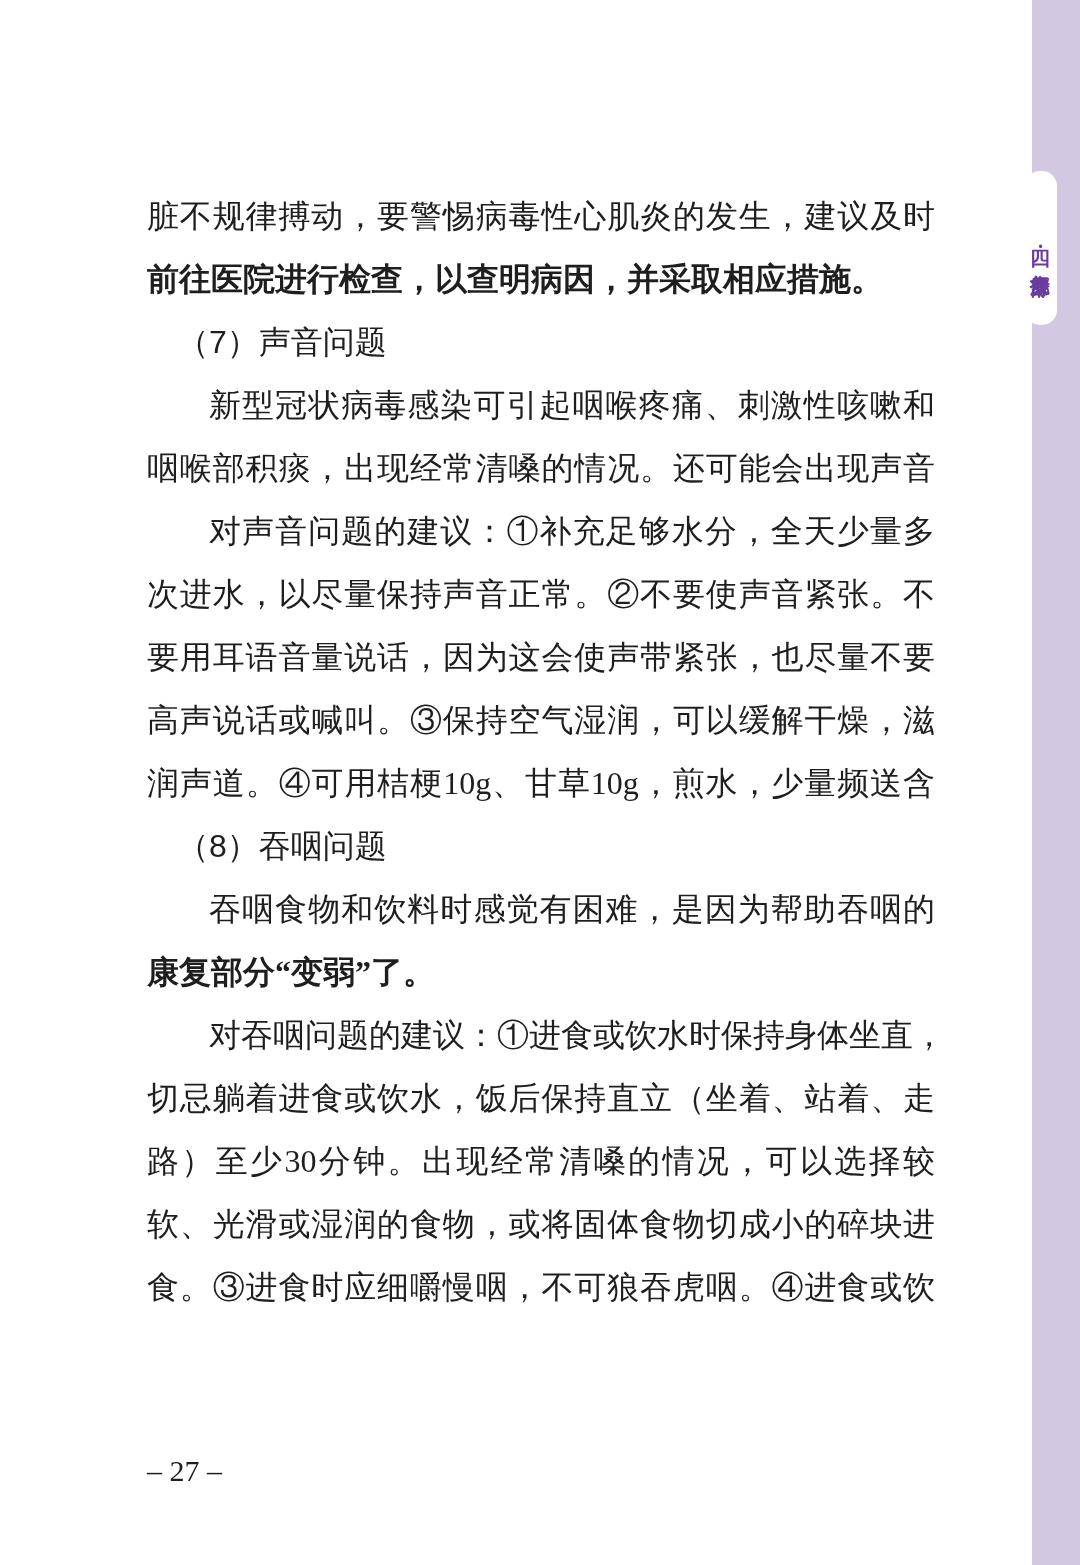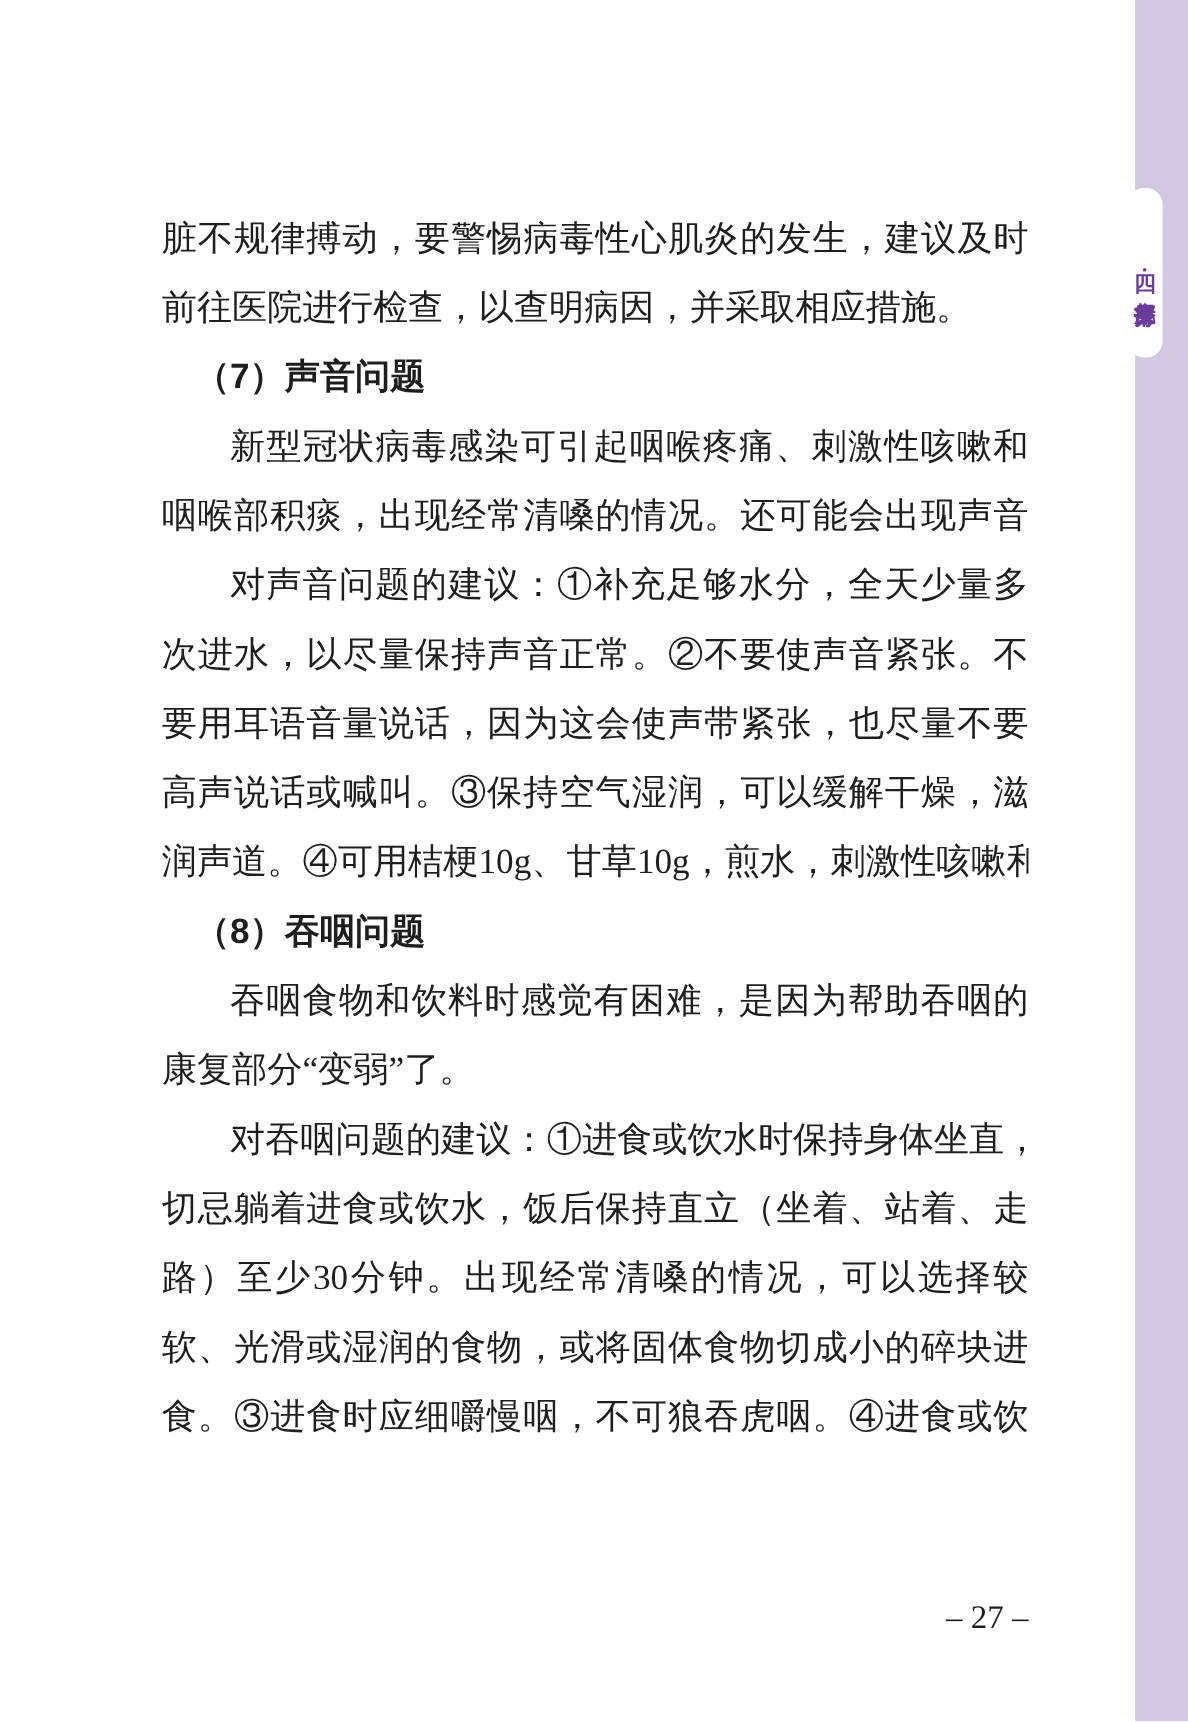--- a/index.html
+++ b/index.html
@@ -61,38 +61,39 @@
     color: var(--text-color, #1e1e1e);
     text-align: justify;
     text-align-last: justify;
     text-justify: inter-character;
     white-space: nowrap;
     overflow: hidden;
   }
   .line.end {
     text-align: left;
     text-align-last: left;
+    font-weight: bold;
   }
   .line.indent { text-indent: 62px; }
   .line.heading {
     font-family: "Liberation Sans", "DejaVu Sans", sans-serif;
-    font-weight: bold;
+    font-weight: normal;
     text-align: left;
     text-align-last: left;
     text-indent: 30px;
   }
 
   .page-number {
     position: absolute;
     left: 147px;
     top: 1446px;
     width: 788px;
     height: 50px;
     line-height: 50px;
-    text-align: right;
+    text-align: left;
     font-size: 30px;
     color: var(--text-color, #1e1e1e);
   }
 </style>
 </head>
 <body>
 
 <div class="page">
 
   <div class="sidebar-strip"></div>
@@ -104,21 +105,21 @@
   <div class="content" id="content">
       <div class="line">脏不规律搏动，要警惕病毒性心肌炎的发生，建议及时</div>
       <div class="line end">前往医院进行检查，以查明病因，并采取相应措施。</div>
       <div class="line heading">（7）声音问题</div>
       <div class="line indent">新型冠状病毒感染可引起咽喉疼痛、刺激性咳嗽和</div>
       <div class="line">咽喉部积痰，出现经常清嗓的情况。还可能会出现声音</div>
       <div class="line indent">对声音问题的建议：①补充足够水分，全天少量多</div>
       <div class="line">次进水，以尽量保持声音正常。②不要使声音紧张。不</div>
       <div class="line">要用耳语音量说话，因为这会使声带紧张，也尽量不要</div>
       <div class="line">高声说话或喊叫。③保持空气湿润，可以缓解干燥，滋</div>
-      <div class="line">润声道。④可用桔梗10g、甘草10g，煎水，刺激性咳嗽和</div>
+      <div class="line">润声道。④可用桔梗10g、甘草10g，煎水，少量频送含</div>
       <div class="line heading">（8）吞咽问题</div>
       <div class="line indent">吞咽食物和饮料时感觉有困难，是因为帮助吞咽的</div>
       <div class="line end">康复部分“变弱”了。</div>
       <div class="line indent">对吞咽问题的建议：①进食或饮水时保持身体坐直，</div>
       <div class="line">切忌躺着进食或饮水，饭后保持直立（坐着、站着、走</div>
       <div class="line">路）至少30分钟。出现经常清嗓的情况，可以选择较</div>
       <div class="line">软、光滑或湿润的食物，或将固体食物切成小的碎块进</div>
       <div class="line">食。③进食时应细嚼慢咽，不可狼吞虎咽。④进食或饮</div>
     </div>
 

